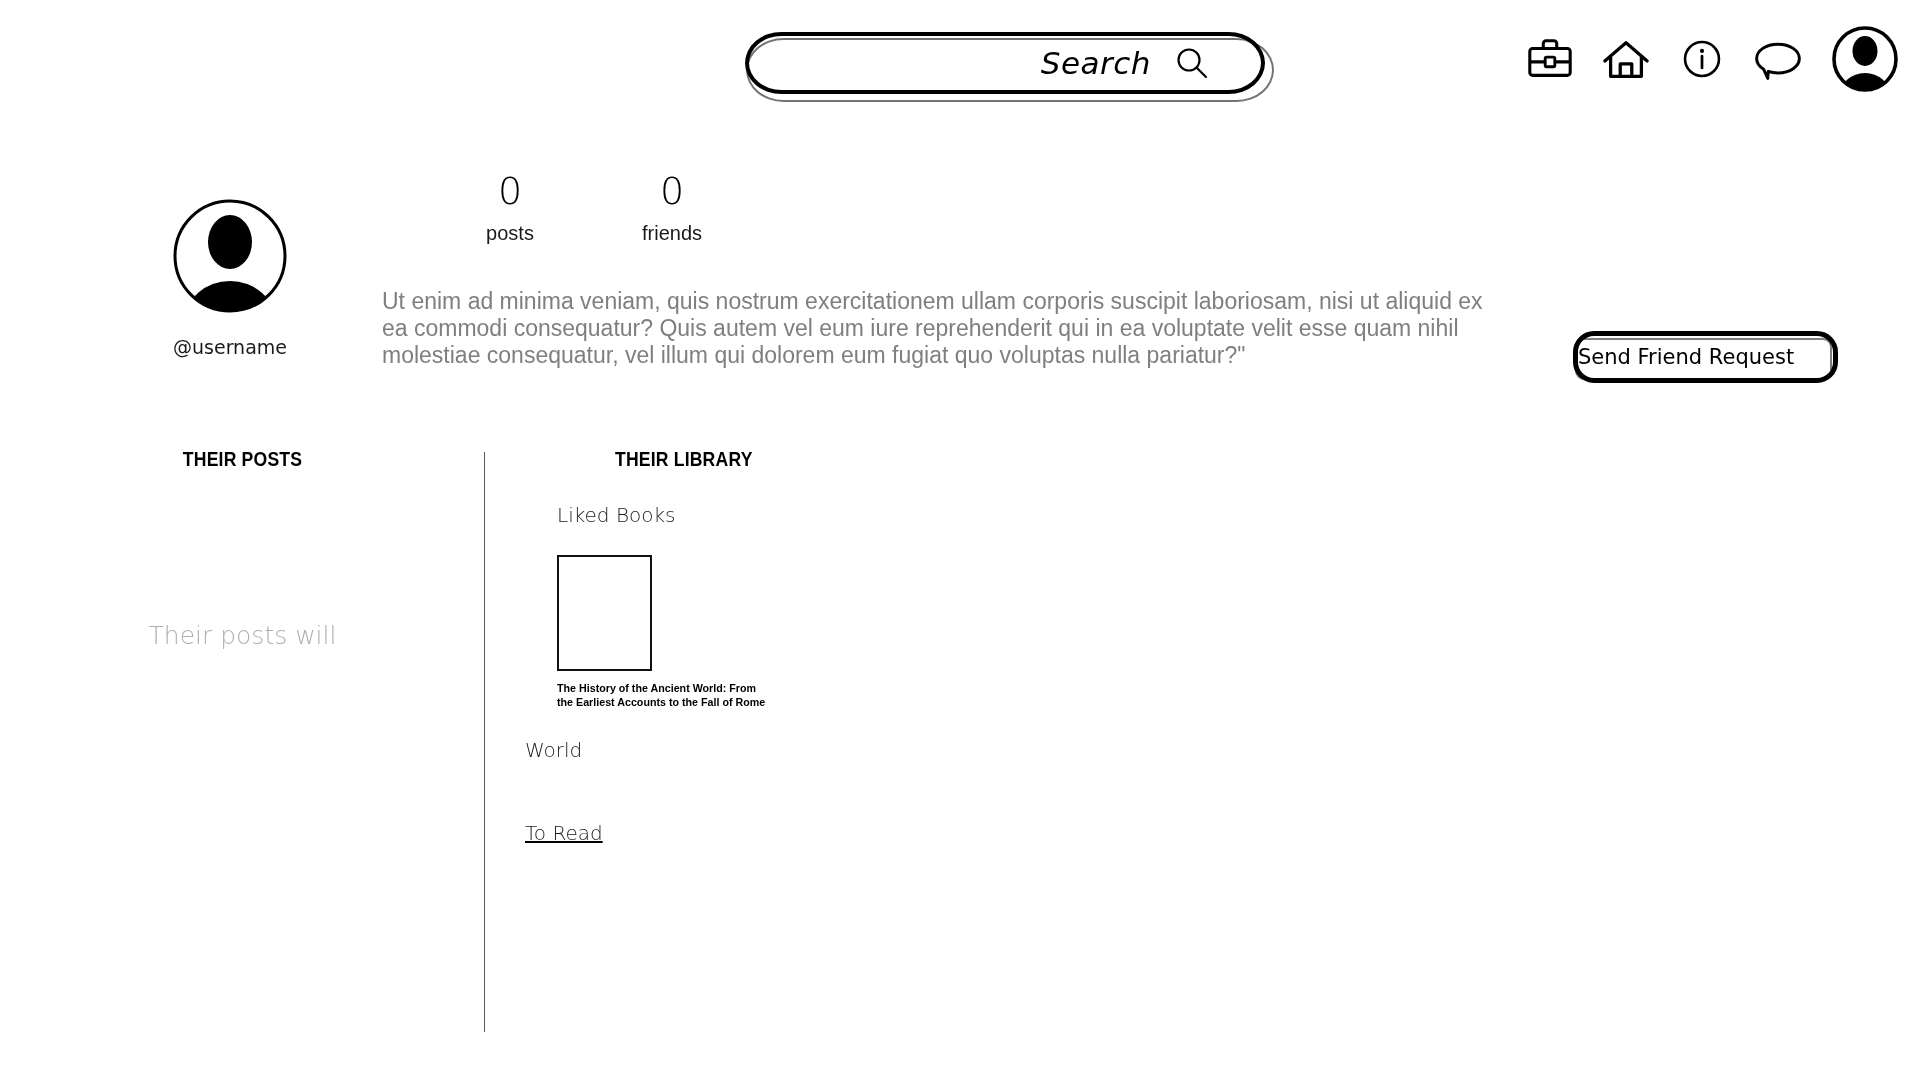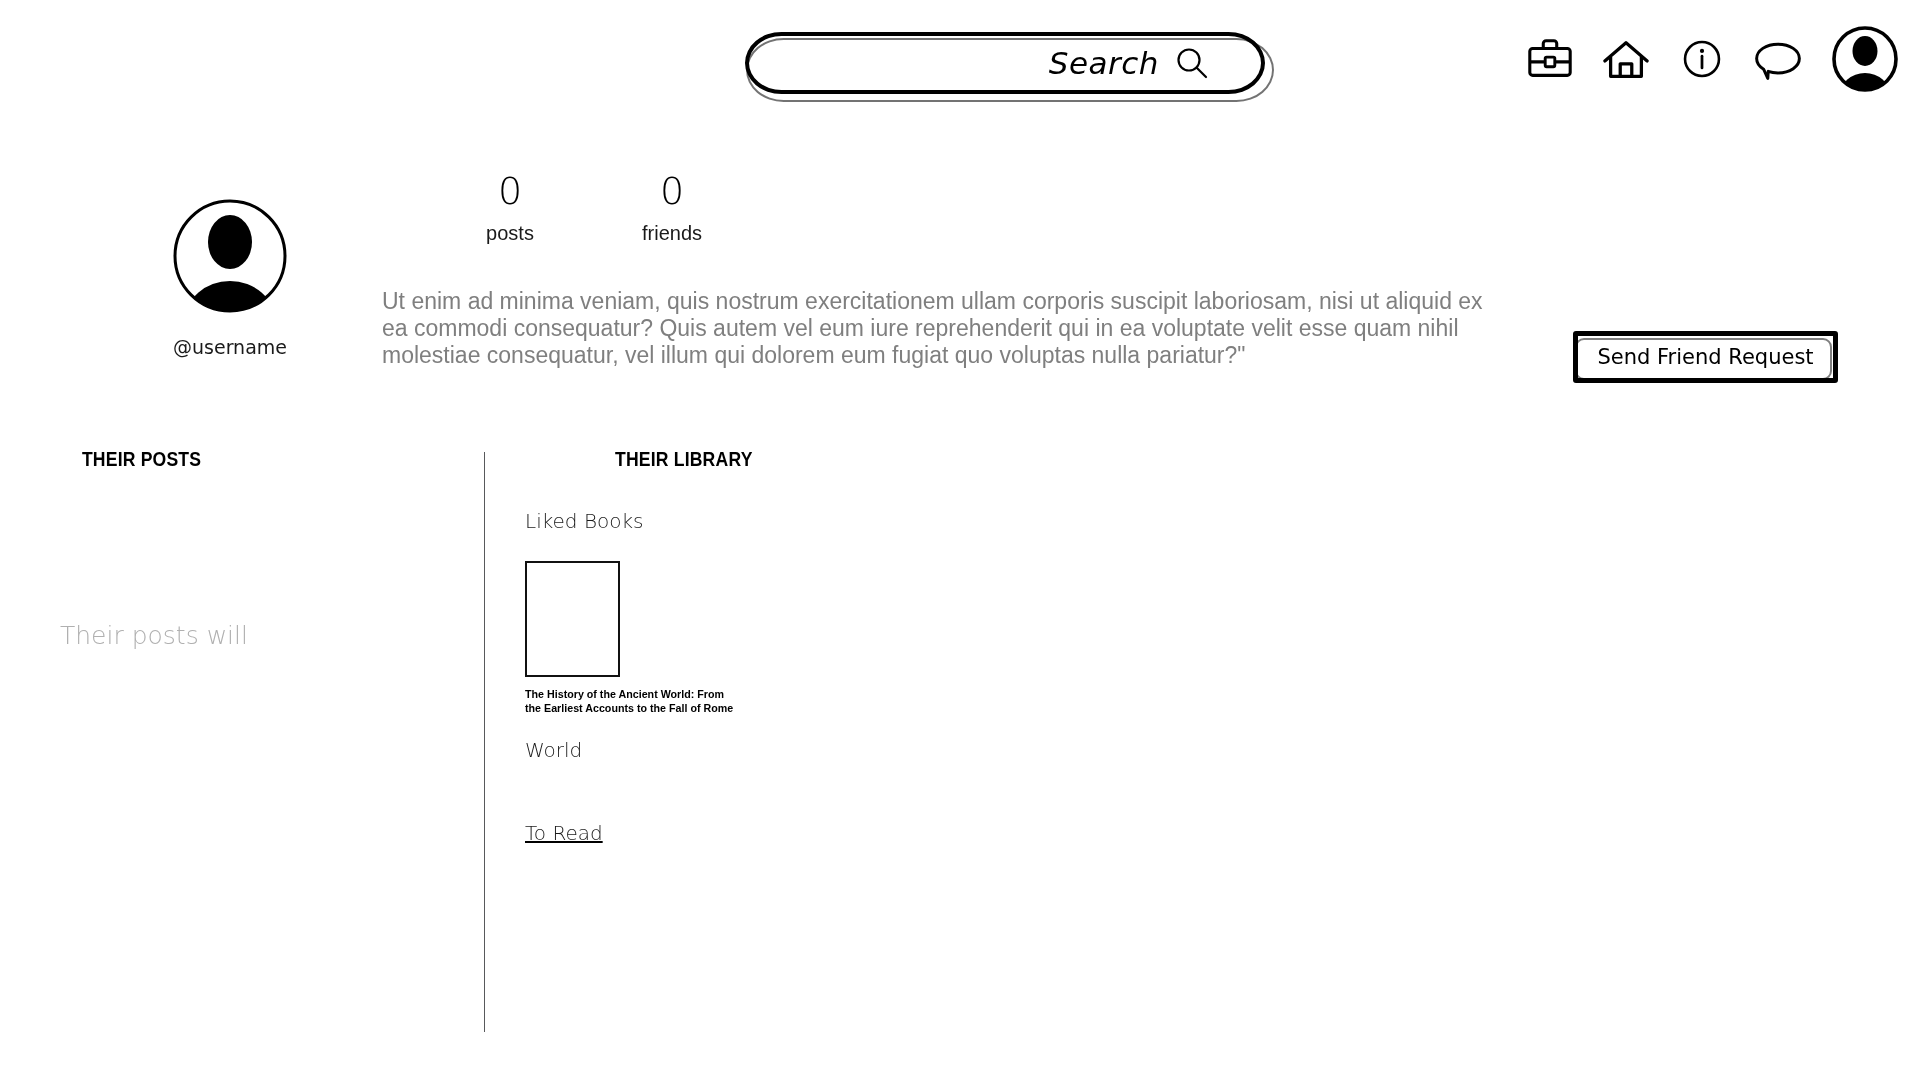--- a/index.html
+++ b/index.html
@@ -52,21 +52,21 @@
     opacity: .55;
     pointer-events: none;
   }
 
   #search-label {
     font-family: "DejaVu Sans", sans-serif;
     font-style: italic;
     font-size: 31px;
     letter-spacing: .5px;
     color: #000;
-    margin-right: 16px;
+    margin-right: 24px;
     position: relative;
     z-index: 2;
   }
 
   #search-icon {
     position: relative;
     z-index: 2;
     width: 34px; height: 34px;
     display: block;
   }
@@ -146,25 +146,25 @@
     text-align: left;
   }
 
   #friend-request-btn {
     position: absolute;
     left: 1573px;
     top: 331px;
     width: 265px;
     height: 52px;
     border: 5px solid #000;
-    border-radius: 3px;
+    border-radius: 21px;
     background: #fff;
     display: flex;
     align-items: center;
-    justify-content: center;
+    justify-content: flex-start;
     cursor: pointer;
     font-family: "DejaVu Sans", sans-serif;
     font-size: 21px;
     color: #000;
   }
   #friend-request-btn::after {
     content: "";
     position: absolute;
     left: -3px; top: 2px;
     right: 1px; bottom: -2px;
@@ -182,21 +182,21 @@
     width: 1px;
     height: 580px;
     background: #58595b;
   }
 
   #posts-col {
     position: absolute;
     left: 60px;
     top: 448px;
     width: 365px;
-    text-align: left;
+    text-align: center;
   }
   #library-col {
     position: absolute;
     left: 520px;
     top: 448px;
     width: 900px;
   }
 
   .col-heading {
     font-family: "Liberation Sans Narrow", "Liberation Sans", sans-serif;
@@ -219,21 +219,21 @@
     line-height: 40px;
     color: #b0b0b0;
     font-family: "DejaVu Sans", sans-serif;
     font-weight: 300;
   }
 
   .lib-section {
     position: absolute;
     left: 5px;
   }
-  #sec-liked { top: 61px; }
+  #sec-liked { top: 55px; margin-left: 32px; }
   #sec-read  { top: 290px; }
   #sec-toread{ top: 373px; text-decoration: underline; }
 
   .lib-section-title {
     font-size: 20px;
     color: #1a1a1a;
     font-family: "DejaVu Sans", sans-serif;
     font-weight: 300;
   }
 

